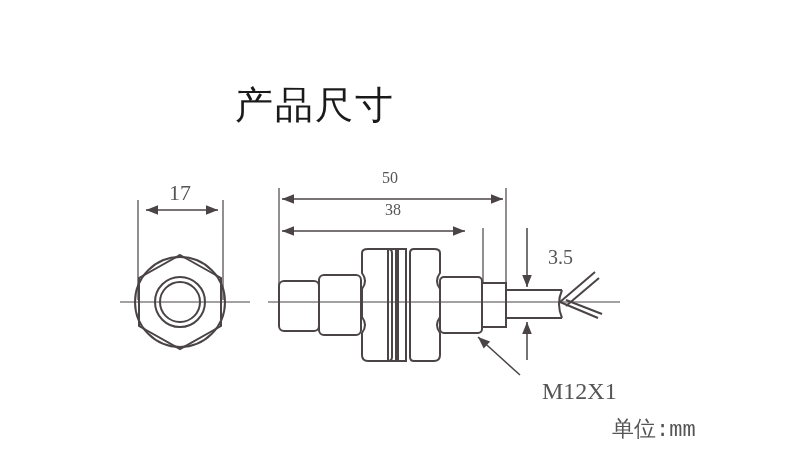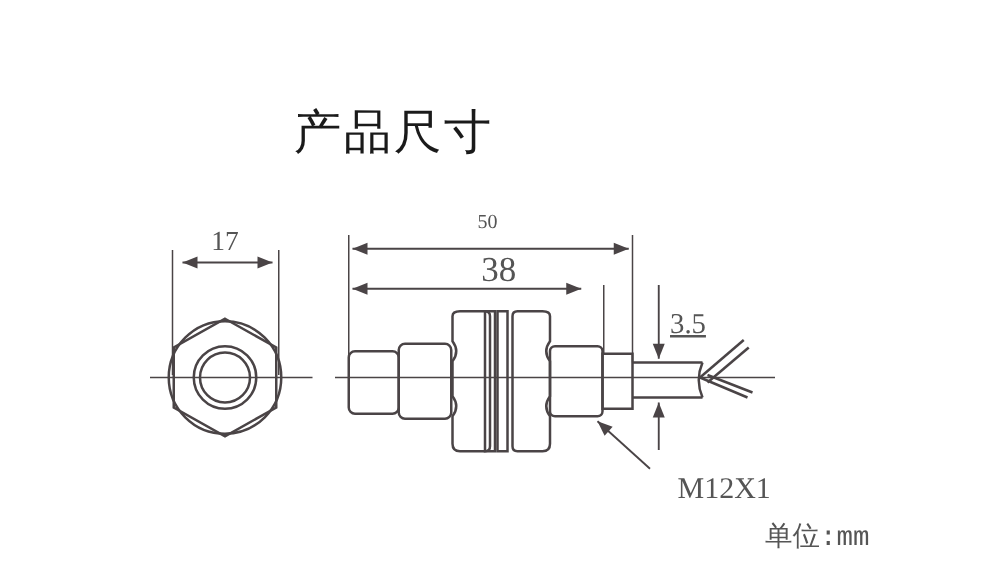--- a/index.html
+++ b/index.html
@@ -65,16 +65,16 @@
       <line x1="527" y1="228" x2="527" y2="287" stroke-width="1.5" marker-end="url(#arr)"></line>
       <line x1="527" y1="360" x2="527" y2="322" stroke-width="1.5" marker-end="url(#arr)"></line>
 
       <line x1="520" y1="375" x2="478" y2="337" stroke-width="1.5" marker-end="url(#arr)"></line>
     </g>
   </g>
 </svg>
 
 <div class="lbl" style="left:169px;top:180px;font-size:22px;">17</div>
 <div class="lbl" style="left:382px;top:169px;font-size:16px;">50</div>
-<div class="lbl" style="left:385px;top:201px;font-size:28px;">38</div>
-<div class="lbl" style="left:536px;top:246px;font-size:23px;text-decoration:underline;">3.5</div>
+<div class="lbl" style="left:385px;top:201px;font-size:16px;">38</div>
+<div class="lbl" style="left:548px;top:246px;font-size:20px;">3.5</div>
 <div class="lbl" style="left:494px;top:378px;margin-left:48px;">M12X1</div>
 <div class="lbl" style="left:612px;top:376px;font-family:Liberation Mono, monospace;font-size:22px;margin-top:38px;">单位:mm</div>
 
 </body></html>

